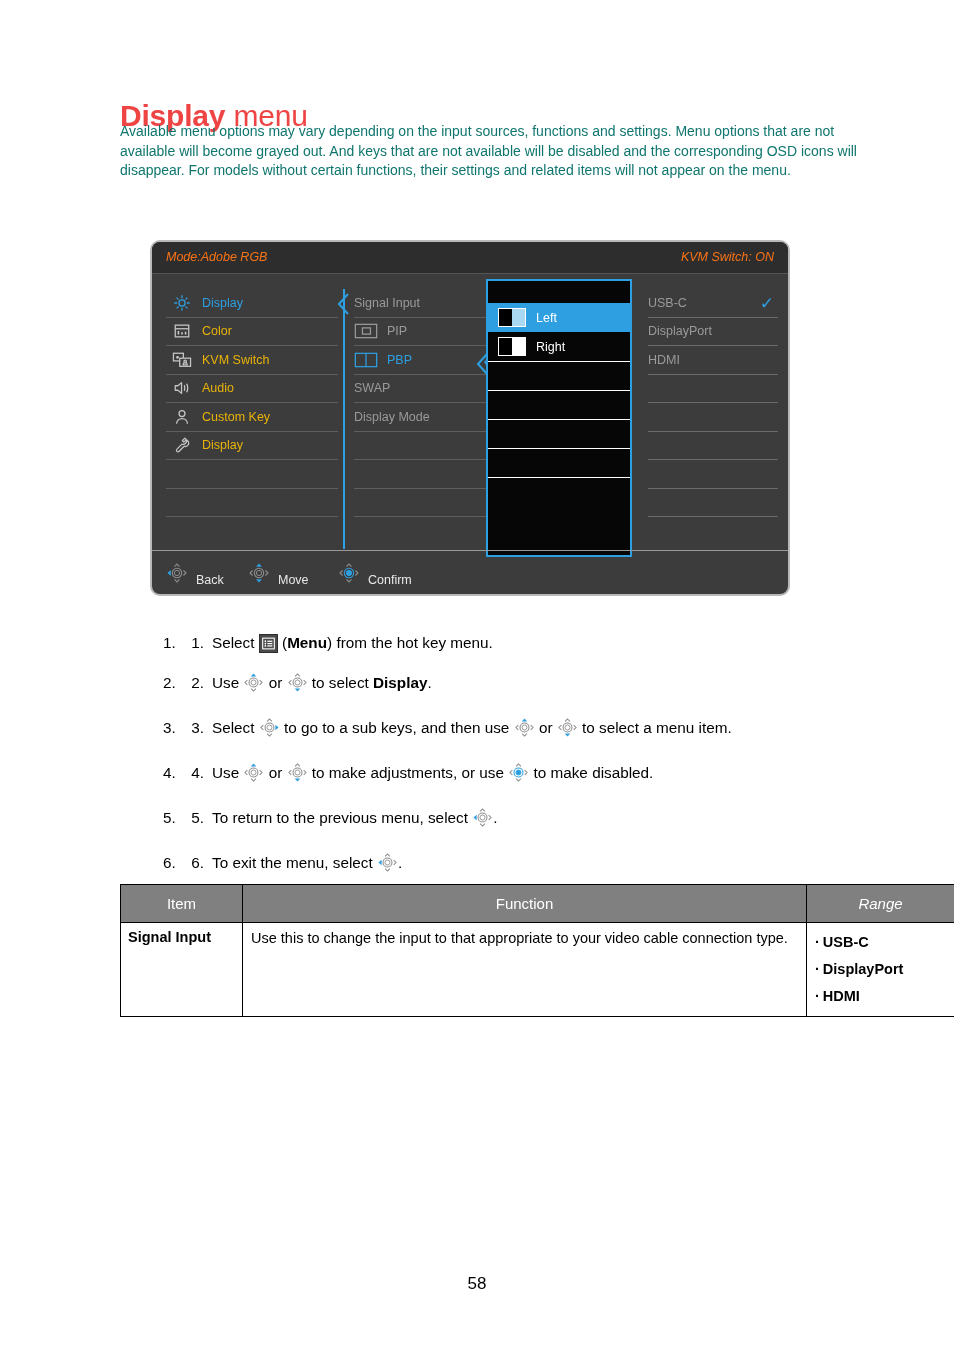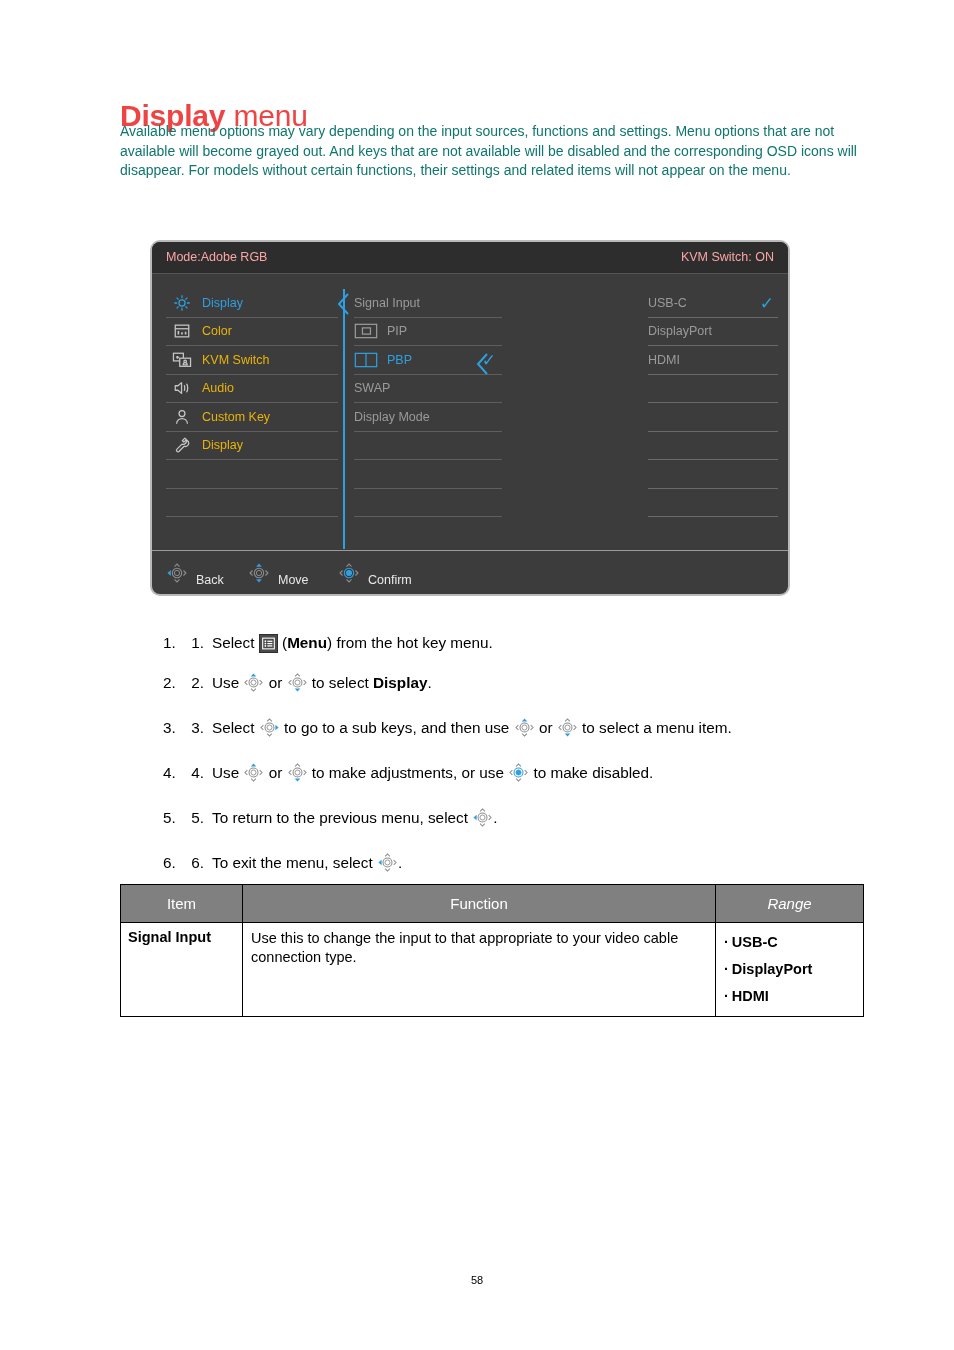--- a/index.html
+++ b/index.html
@@ -46,22 +46,23 @@
     background: #3c3c3c;
     border: 2px solid #b9b9b9;
     border-radius: 10px;
     overflow: hidden;
   }
   .osd-header {
     position: absolute; left: 0; top: 0;
     width: 100%; height: 32px;
     background: #2d2d2d;
     border-bottom: 1px solid #555;
-    color: #fca5a5;
+    color: #f97316;
     font-size: 12.5px;
+    font-style: italic;
   }
   .osd-header .mode { position: absolute; left: 14px; top: 8px; }
   .osd-header .kvm  { position: absolute; right: 14px; top: 8px; margin-left: 16px; }
 
   .osd-body { position: absolute; left: 0; top: 33px; width: 100%; bottom: 44px; }
 
   
   .col1 { position: absolute; left: 14px; top: 14px; width: 172px; }
   .c1row {
     height: 28.5px;
@@ -177,21 +178,21 @@
     width: 19px; height: 19px;
     background: #4a4a4a;
     border: 1px solid #2e2e2e;
     position: relative;
   }
 
   
   .tbl {
     position: absolute;
     left: 120px; top: 884px;
-    width: 744px;
+    width: 835px;
     border-collapse: collapse;
     font-size: 14.5px;
   }
   .tbl th, .tbl td {
     border: 1px solid #000;
     padding: 6px 8px;
     vertical-align: top;
   }
   .tbl thead th {
     background: #808080;
@@ -208,21 +209,21 @@
   .tbl td.fn-cell { line-height: 19px; }
   .tbl td.range-cell { padding-left: 8px; }
   .range-cell ul { margin: 0; padding: 0; list-style: none; }
   .range-cell li { font-weight: bold; line-height: 27px; white-space: nowrap; }
   .range-cell li:before { content: "\00B7"; margin-right: 3px; }
 
   .pagenum {
     position: absolute;
     left: 0; right: 0; top: 1274px;
     text-align: center;
-    font-size: 11px;
+    font-size: 17px;
     color: #000;
   }
 </style>
 </head>
 <body>
 
 <div class="page">
 
   <h1 class="page-title">
     <span class="bold">Display</span>
@@ -336,20 +337,43 @@
           </div>
           <div class="c2row">
             <span>Display Mode</span>
           </div>
           <div class="c2row">&nbsp;</div>
           <div class="c2row">&nbsp;</div>
           <div class="c2row">&nbsp;</div>
           <div class="c2row" style="border-bottom: none;">&nbsp;</div>
         </div>
 
+      <div class="col3">
+        <div class="c3rowwrap" id="col3">
+            <div class="c3row sel">
+              <span class="splitico">
+                <i style="background:#000"></i>
+                <i style="background:#a9d8f0"></i>
+              </span>
+              <span>Left</span>
+            </div>
+            <div class="c3row">
+              <span class="splitico">
+                <i style="background:#000"></i>
+                <i style="background:#ffffff"></i>
+              </span>
+              <span>Right</span>
+            </div>
+            <div class="c3row empty" style="border-top: 1px solid rgb(255, 255, 255); border-bottom: none;">&nbsp;</div>
+            <div class="c3row empty" style="border-top: 1px solid rgb(255, 255, 255); border-bottom: none;">&nbsp;</div>
+            <div class="c3row empty" style="border-top: 1px solid rgb(255, 255, 255); border-bottom: none;">&nbsp;</div>
+            <div class="c3row empty" style="border-top: 1px solid rgb(255, 255, 255); border-bottom: none;">&nbsp;</div>
+            <div class="c3row empty" style="border-top: 1px solid rgb(255, 255, 255); border-bottom: none;">&nbsp;</div>
+          </div>
+      </div>
       <svg class="ptr2" viewBox="0 0 12 22">
         <path d="M11 1 L2 11 L11 21" fill="none" stroke="#2e9fe0" stroke-width="2"></path>
       </svg>
 
       <div class="col4" id="col4">
           <div class="c4row">
             <span>USB-C</span>
             <span class="c4check">✓</span>
           </div>
           <div class="c4row">

